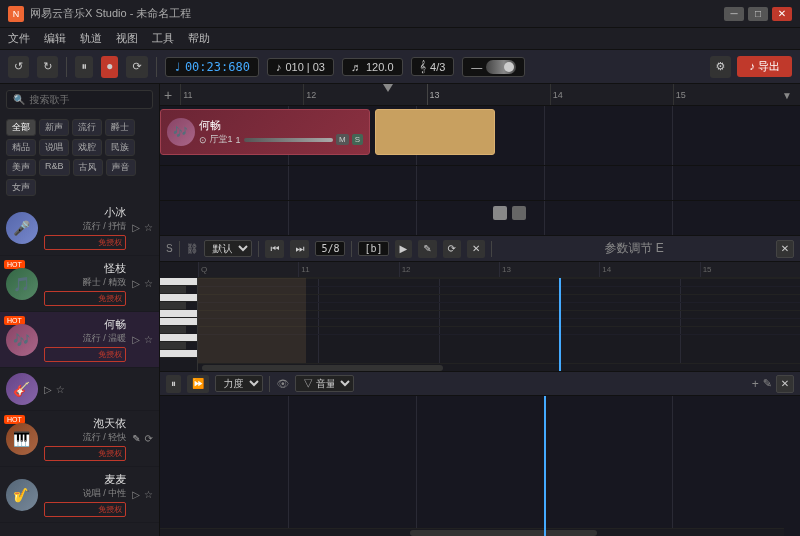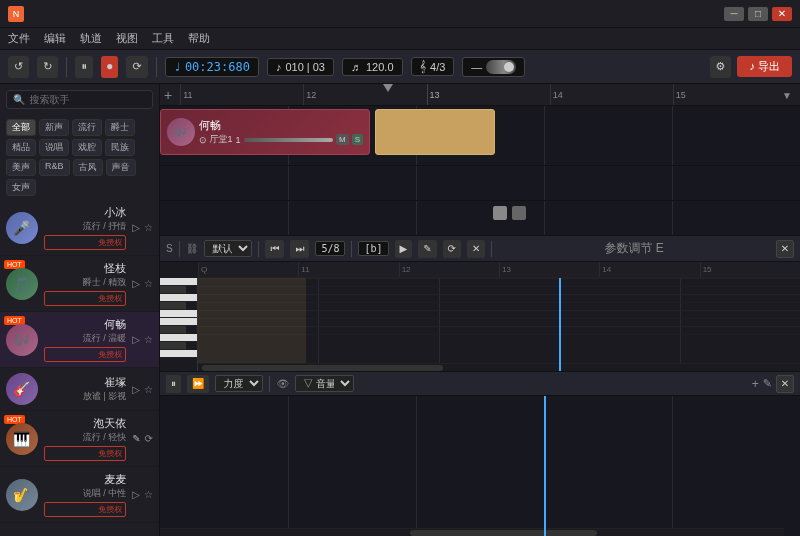--- a/index.html
+++ b/index.html
@@ -335,20 +335,21 @@
       font-size: 10px;
       cursor: pointer;
     }
   </style>
 </head>
 <body>
 
 <div class="title-bar">
   <div class="title-bar-left">
     <div class="title-icon">N</div>
+    <span class="title-text">网易云音乐X Studio - 未命名工程</span>
   </div>
   <div class="title-bar-right">
     <button class="win-btn win-btn-min">─</button>
     <button class="win-btn win-btn-max">□</button>
     <button class="win-btn win-btn-close">✕</button>
   </div>
 </div>
 
 <div class="menu-bar">
   <span class="menu-item">文件</span>
@@ -462,24 +463,20 @@
         </div>
         <div class="singer-actions">
           <span class="drop-arrow">▷</span>
           <span class="star-icon">☆</span>
         </div>
       </div>
 
       <div class="singer-item">
         <div class="singer-avatar av-purple">
           <div class="av-face">🎸</div>
-        </div>
-        <div class="singer-info">
-          <div class="singer-name">崔塚</div>
-          <div class="singer-tags">放谧 | 影视</div>
         </div>
         <div class="singer-actions">
           <span class="drop-arrow">▷</span>
           <span class="star-icon">☆</span>
         </div>
       </div>
 
       <div class="singer-item" style="position:relative;">
         <div class="hot-badge">HOT</div>
         <div class="singer-avatar av-orange">

